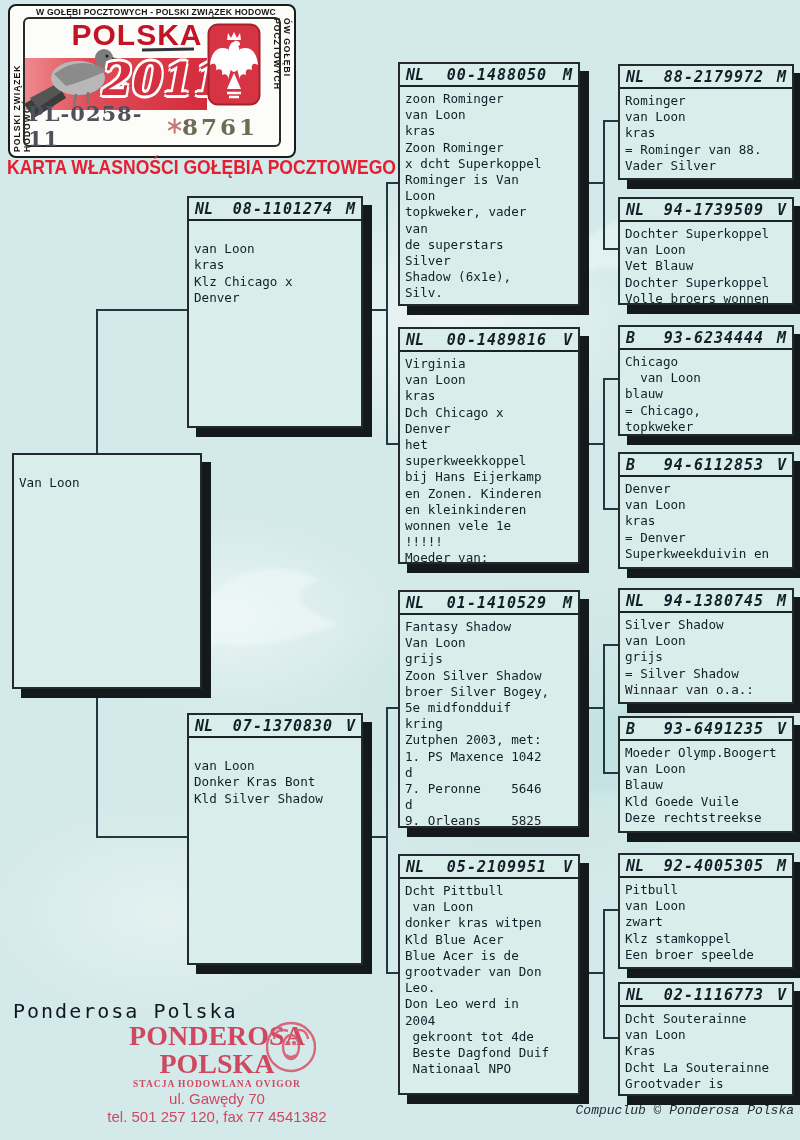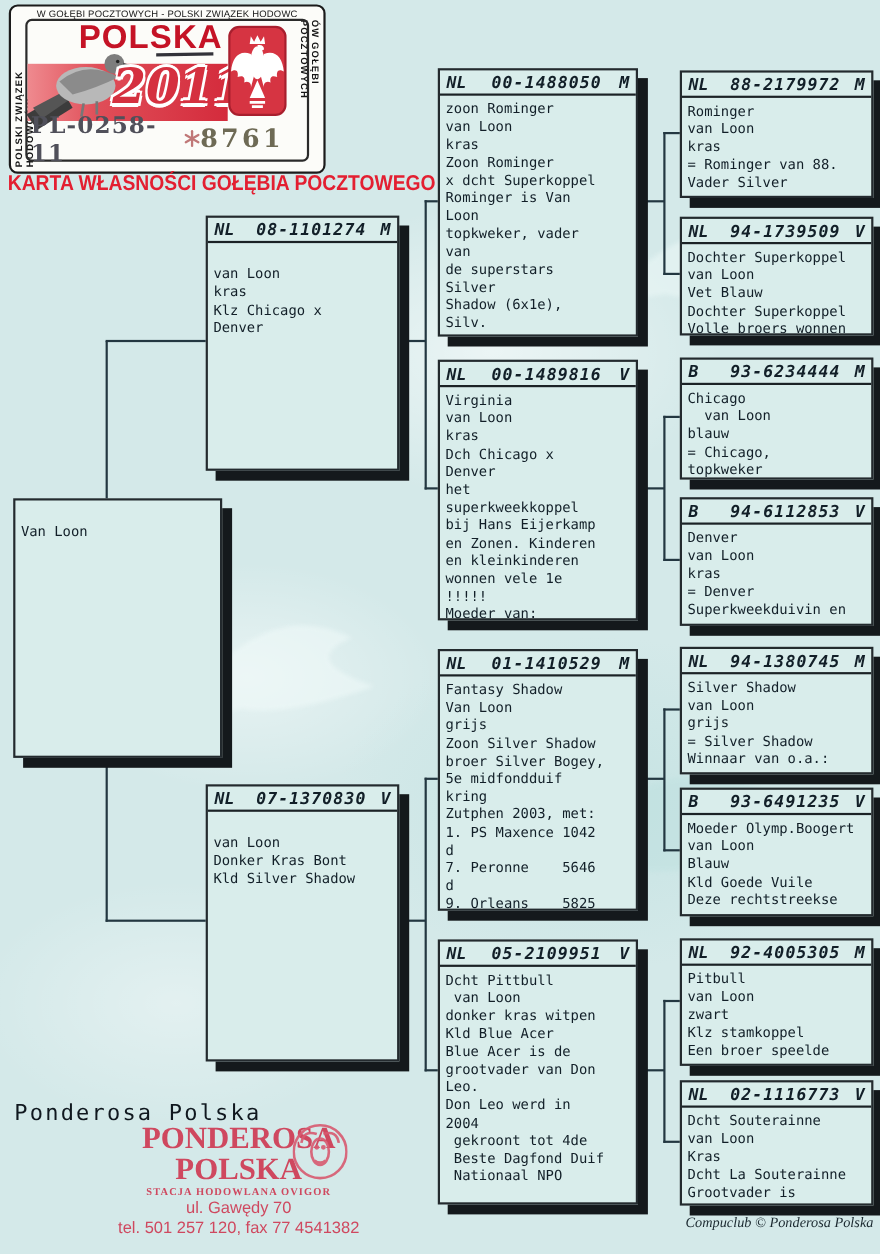--- a/index.html
+++ b/index.html
@@ -41,22 +41,22 @@
   .b-r7{left:618px;top:853px;width:172px;height:112px;}
   .b-r8{left:618px;top:982px;width:172px;height:110px;}
   
   .vl,.hl{position:absolute;background:#233741;}
   .vl{width:2px;}
   .hl{height:2px;}
   
   .card{position:absolute;left:8px;top:4px;width:284px;height:150px;background:#fcfcf9;
         border:2.5px solid #1b1b1b;border-radius:8px;}
   .card-frame{position:absolute;left:13px;top:11px;right:13px;bottom:9px;border:2px solid #2a2a2a;border-radius:6px;}
-  .card-top-text{position:absolute;left:18px;right:18px;top:1px;text-align:center;font-size:8.6px;
-        font-weight:normal;color:#151515;white-space:nowrap;letter-spacing:0.2px;}
+  .card-top-text{position:absolute;left:18px;right:18px;top:1px;text-align:right;font-size:8.6px;
+        font-weight:bold;color:#151515;white-space:nowrap;letter-spacing:0.2px;}
   .card-left-text{position:absolute;left:2px;top:14px;bottom:4px;writing-mode:vertical-rl;transform:rotate(180deg);
         font-size:8.6px;font-weight:bold;color:#151515;letter-spacing:1px;}
   .card-right-text{position:absolute;right:2px;top:12px;bottom:4px;writing-mode:vertical-rl;
         font-size:8.6px;font-weight:bold;color:#151515;letter-spacing:1px;}
   .red-band{position:absolute;left:15px;top:52px;width:182px;height:52px;
         background:linear-gradient(90deg,#ef8a8f 0%,#e04e58 35%,#d42b3c 100%);}
   .brand{position:absolute;left:58px;top:12px;width:138px;text-align:center;font-size:30px;font-weight:bold;
         color:#c51326;letter-spacing:1px;font-family:"Liberation Sans",sans-serif;}
   .polska-strike{position:absolute;left:132px;top:42px;width:52px;height:3px;background:#33333a;transform:rotate(-1deg);}
   .year{position:absolute;left:92px;top:48px;font-family:"DejaVu Serif",serif;font-style:italic;font-weight:bold;
@@ -72,21 +72,21 @@
   
   .breeder{position:absolute;left:13px;top:999px;font-family:"DejaVu Sans Mono",monospace;font-size:20px;
         color:#10181f;letter-spacing:2px;}
   .stamp{position:absolute;left:72px;top:1022px;width:290px;text-align:center;color:rgba(206,58,82,0.92);}
   .stamp-title{font-family:"Liberation Serif",serif;font-weight:bold;font-size:28px;line-height:28px;letter-spacing:0px;}
   .stamp-sub{font-family:"Liberation Serif",serif;font-weight:bold;font-size:9.5px;letter-spacing:1px;margin-top:1px;}
   .stamp-a1{font-size:15px;margin-top:5px;}
   .stamp-a2{font-size:15px;margin-top:1px;}
   .stamp-a3{font-size:15px;margin-top:1px;white-space:nowrap;}
   .bull{position:absolute;left:266px;top:1019px;}
-  .credit{position:absolute;left:560px;top:1103px;width:234px;text-align:right;font-family:Liberation Serif, serif;
+  .credit{position:absolute;left:560px;top:1103px;width:234px;text-align:right;font-family:Liberation Mono, monospace;
         font-style:italic;font-size:13px;color:#1b2930;white-space:nowrap;}
 </style>
 </head>
 <body>
 
 <div id="page">
 
   <svg class="wm" style="left:150px;top:520px;" width="260" height="190" viewBox="0 0 130 95">
     <path d="M10 60 Q45 10 85 30 Q60 40 95 52 Q55 66 35 62 Q18 66 10 60 Z" fill="#f2fbfa"></path>
   </svg>

